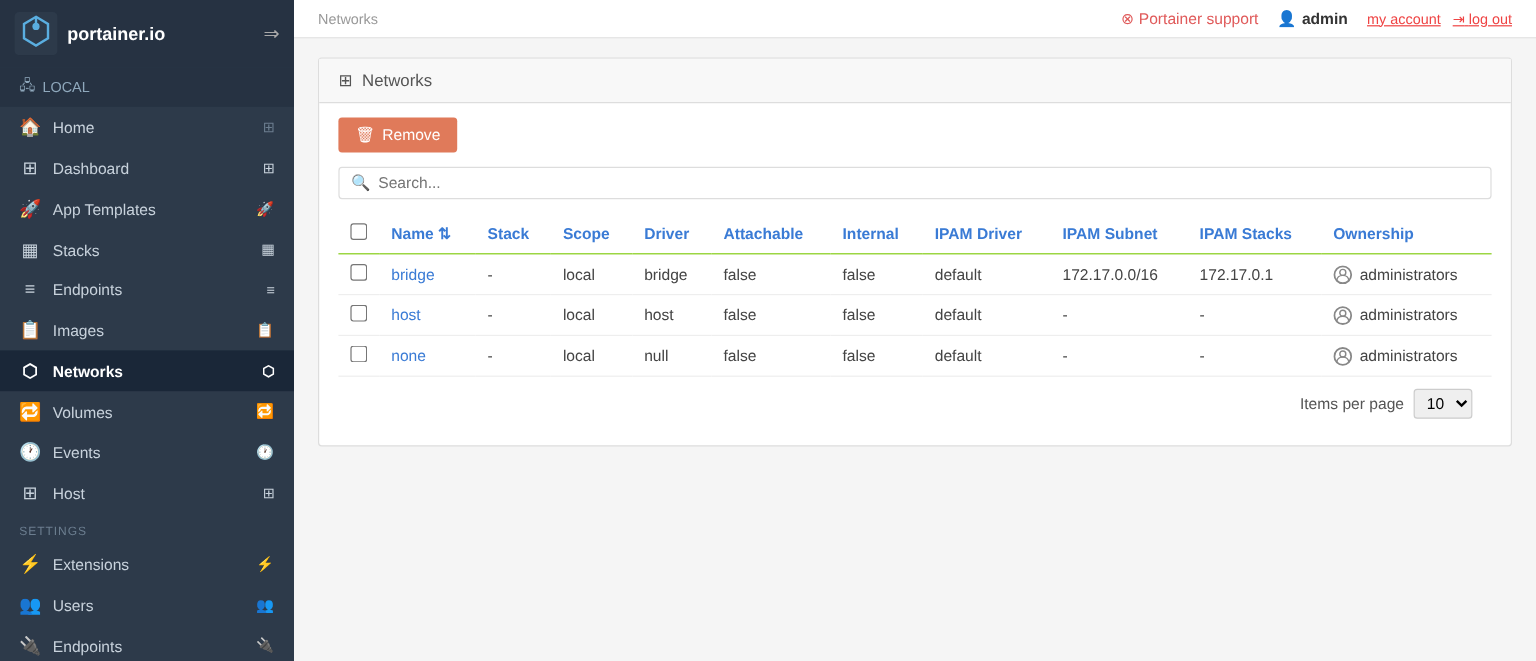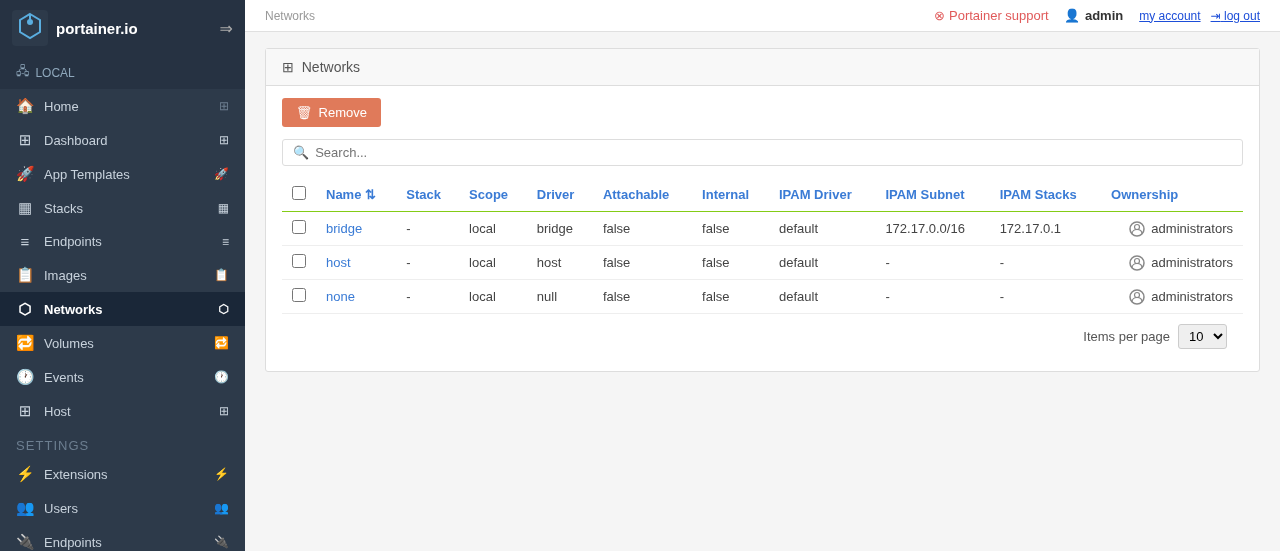--- a/index.html
+++ b/index.html
@@ -51,21 +51,21 @@
     #sidebar .local-label {
       display: flex;
       align-items: center;
       gap: 6px;
       padding: 6px 16px;
       font-size: 12px;
       color: #8fa8bc;
       background: #263242;
     }
     #sidebar .settings-label {
-      font-size: 13px;
+      font-size: 10px;
       color: #6c7e90;
       text-transform: uppercase;
       padding: 10px 16px 4px;
       letter-spacing: 0.08em;
     }
 
     
     #main {
       flex: 1;
       display: flex;
@@ -114,21 +114,21 @@
       gap: 4px;
       color: #333;
       font-weight: 600;
     }
     .topbar-right .account-links {
       display: flex;
       gap: 10px;
       font-size: 12px;
     }
     .topbar-right .account-links a {
-      color: #1d4ed8;
+      color: #ef4444;
       text-decoration: underline;
       cursor: pointer;
     }
 
     
     #content {
       flex: 1;
       padding: 16px 20px;
       overflow-y: auto;
     }
@@ -224,21 +224,20 @@
       color: #3a7bd5;
       text-decoration: none;
     }
     .checkbox-cell { width: 30px; }
     input[type="checkbox"] { cursor: pointer; width: 14px; height: 14px; }
 
     .ownership-cell {
       display: flex;
       align-items: center;
       gap: 6px;
-      justify-content: flex-end;
     }
 
     
     .table-footer {
       display: flex;
       justify-content: flex-end;
       align-items: center;
       padding: 10px 16px;
       gap: 8px;
       font-size: 13px;

